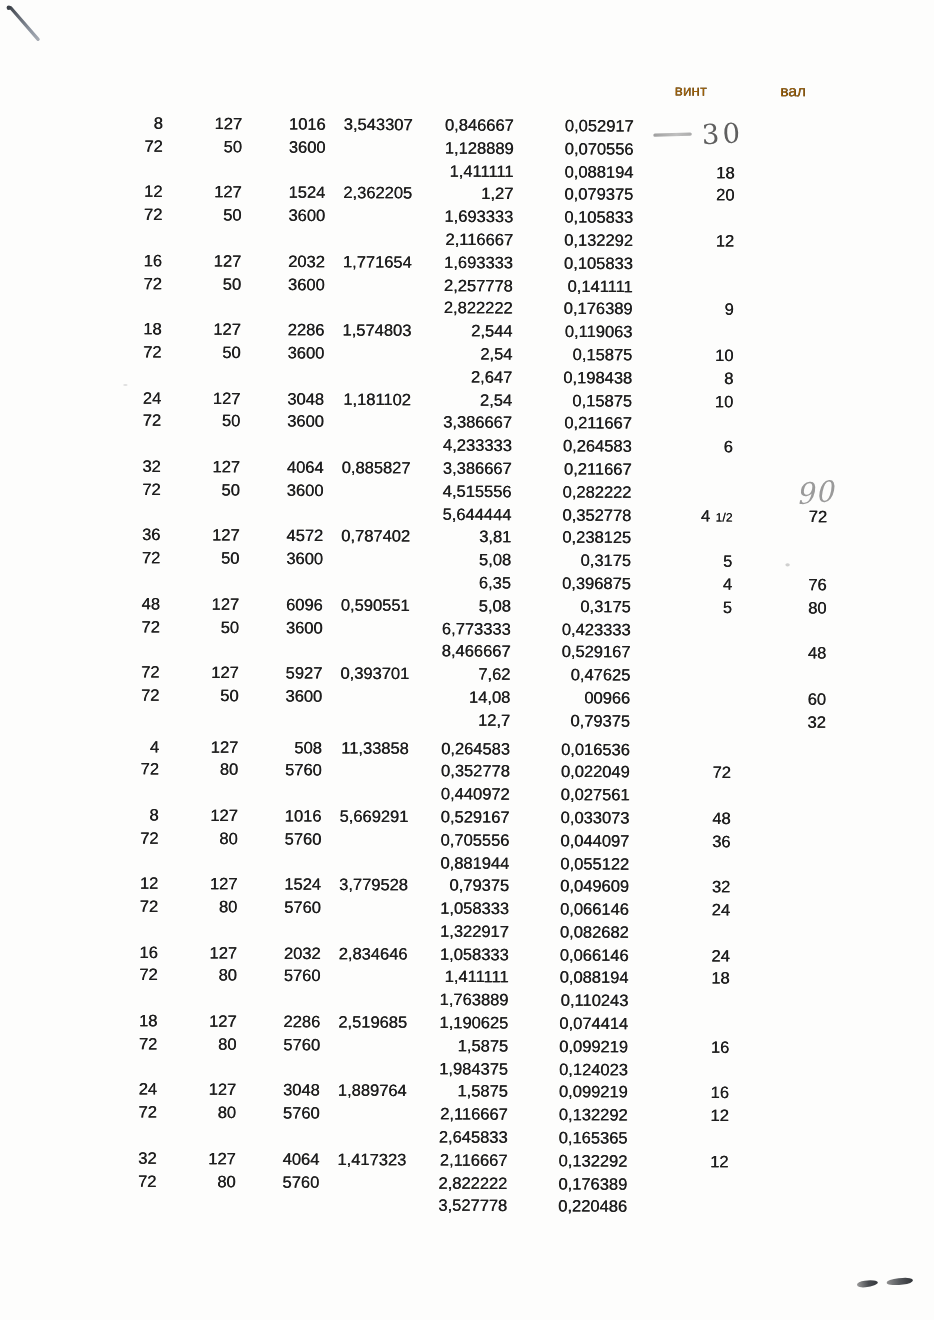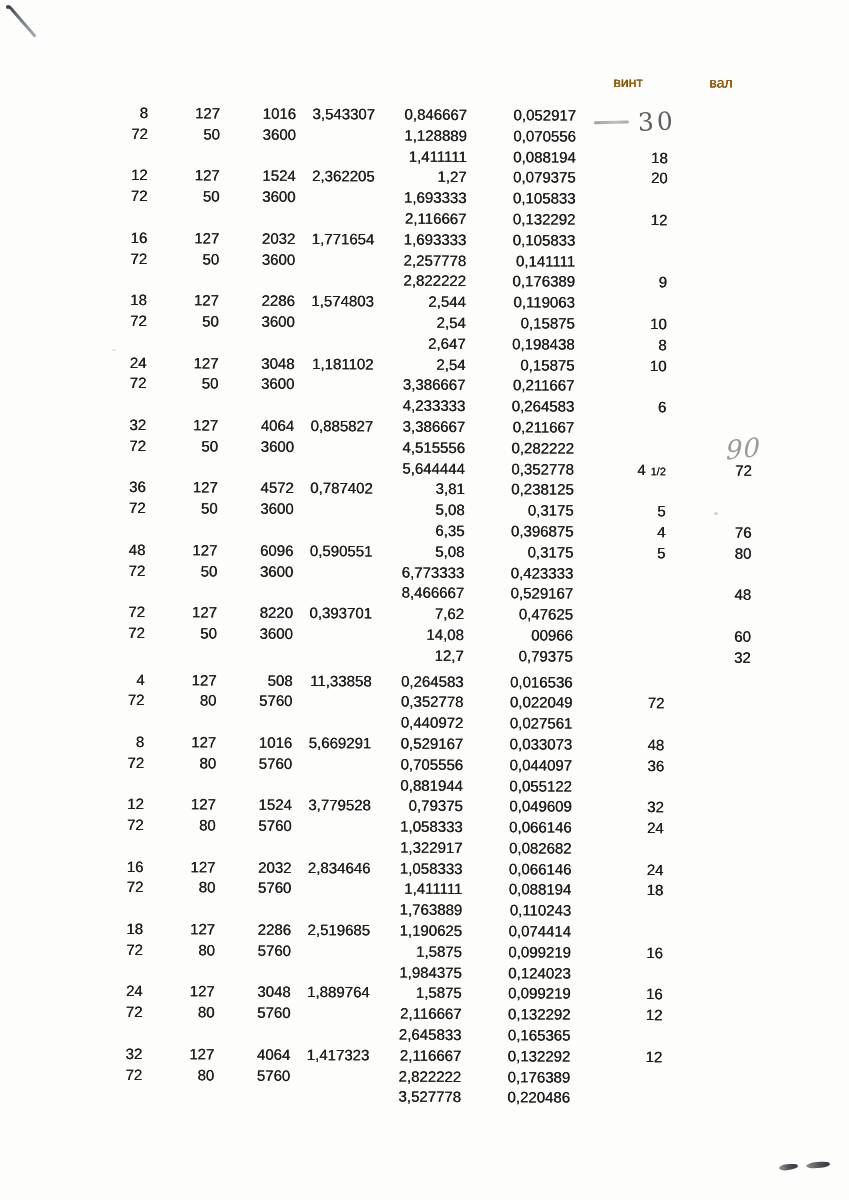--- a/index.html
+++ b/index.html
@@ -333,21 +333,21 @@
           <div class="cell c3"></div>
           <div class="cell c4"></div>
           <div class="cell c5">8,466667</div>
           <div class="cell c6">0,529167</div>
           <div class="cell c7"></div>
           <div class="cell c8">48</div>
         </div>
         <div class="row">
           <div class="cell c1">72</div>
           <div class="cell c2">127</div>
-          <div class="cell c3">8220</div>
+          <div class="cell c3">5927</div>
           <div class="cell c4">0,393701</div>
           <div class="cell c5">7,62</div>
           <div class="cell c6">0,47625</div>
           <div class="cell c7"></div>
           <div class="cell c8"></div>
         </div>
         <div class="row">
           <div class="cell c1">72</div>
           <div class="cell c2">50</div>
           <div class="cell c3">3600</div>

